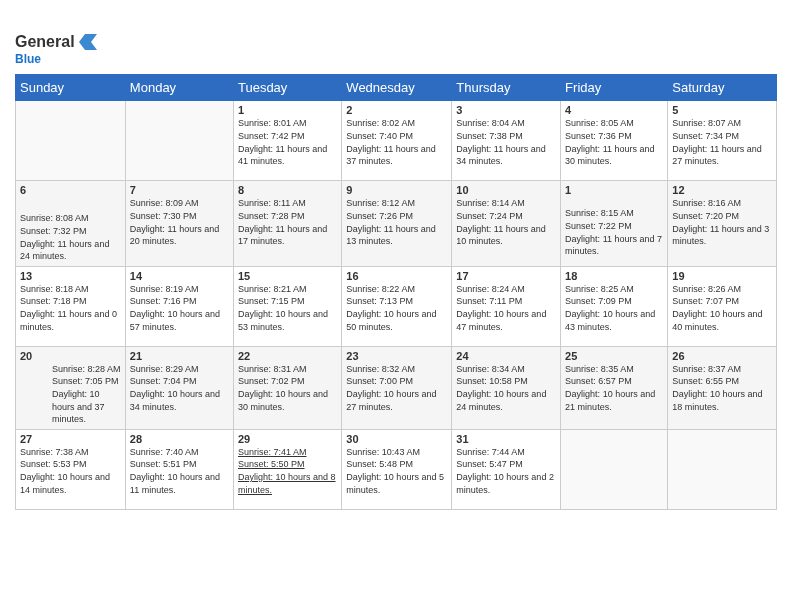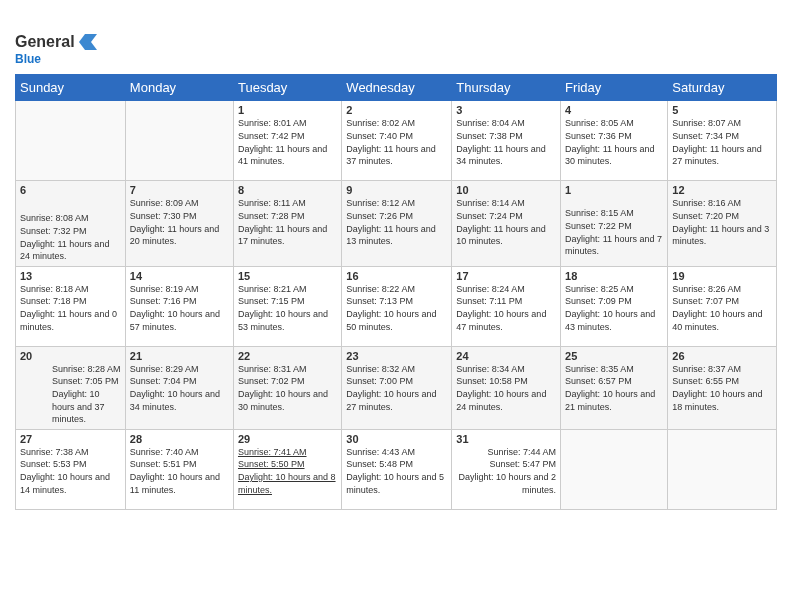--- a/index.html
+++ b/index.html
@@ -295,27 +295,27 @@
 Daylight: 10 hours and 11 minutes.</div>
           </td>
           <td>
             <span class="day-number">29</span>
             <div class="day-info" style="white-space: pre-line; text-decoration: underline;">Sunrise: 7:41 AM
 Sunset: 5:50 PM
 Daylight: 10 hours and 8 minutes.</div>
           </td>
           <td>
             <span class="day-number">30</span>
-            <div class="day-info" style="white-space: pre-line;">Sunrise: 4:43 AM
+            <div class="day-info" style="white-space: pre-line;">Sunrise: 10:43 AM
 Sunset: 5:48 PM
 Daylight: 10 hours and 5 minutes.</div>
           </td>
           <td>
             <span class="day-number">31</span>
-            <div class="day-info" style="white-space: pre-line; text-align: right;">Sunrise: 7:44 AM
+            <div class="day-info" style="white-space: pre-line;">Sunrise: 7:44 AM
 Sunset: 5:47 PM
 Daylight: 10 hours and 2 minutes.</div>
           </td>
           <td class="empty-cell"></td>
           <td class="empty-cell"></td>
         </tr>
       </tbody>
   </table>
 </div>
 

